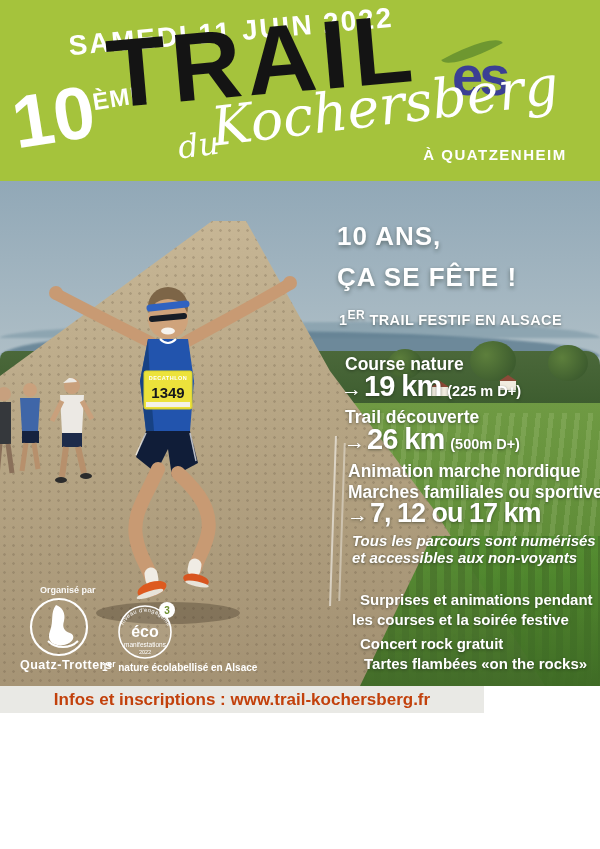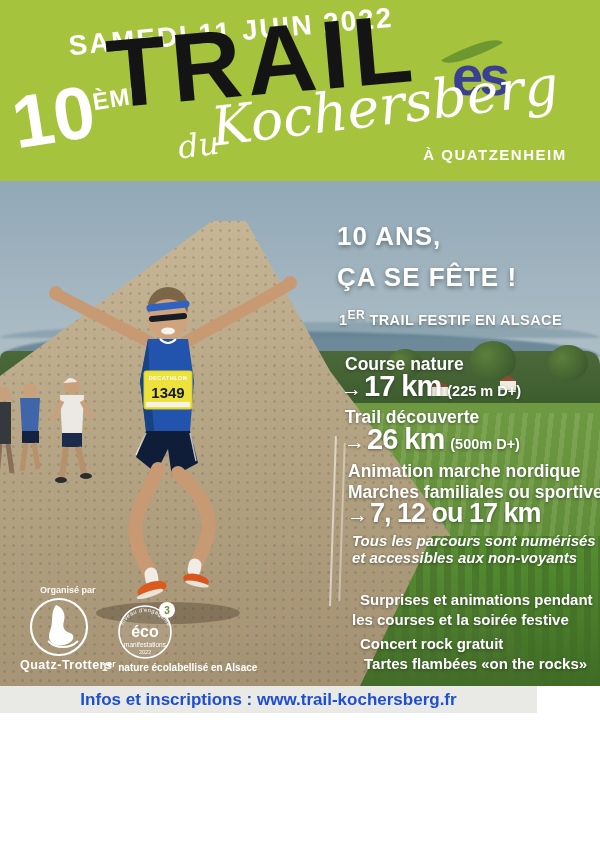--- a/index.html
+++ b/index.html
@@ -62,22 +62,22 @@
   .arrow{font-size:21px;font-weight:normal;margin-right:2px;}
   .dist{font-size:29px;letter-spacing:-1px;}
   .elev{font-size:14.5px;margin-left:6px;}
   .note{font-size:15px;font-style:italic;}
   .extra{font-size:15px;}
   
   .org-label{position:absolute;left:40px;top:404px;color:#fff;font-size:9px;font-weight:bold;opacity:.95;}
   .org-name{position:absolute;left:20px;top:477px;color:#fff;font-size:12.5px;font-weight:bold;letter-spacing:.5px;}
   .eco-caption{position:absolute;left:102px;top:478px;color:#fff;font-size:10px;font-weight:bold;width:200px;}
   
-  .infobar{position:absolute;top:686px;left:0;width:537px;height:27px;background:#e9e9e5;
-        display:flex;align-items:center;justify-content:center;font-size:17px;font-weight:bold;color:#1d4ed8;}
+  .infobar{position:absolute;top:686px;left:0;width:484px;height:27px;background:#e9e9e5;
+        display:flex;align-items:center;justify-content:center;font-size:17px;font-weight:bold;color:#c2410c;}
   
   .sponsors{position:absolute;top:713px;left:0;width:600px;height:136px;background:#fff;}
 </style>
 </head>
 <body>
 
 <div class="poster">
 
   <div class="header">
     <div class="date">SAMEDI 11 JUIN 2022</div>
@@ -189,21 +189,21 @@
       </g>
     </svg>
 
     <div class="ov headline" style="left:337px;top:40px;">10 ANS,</div>
     <div class="ov headline" style="left:337px;top:81px;">ÇA SE FÊTE !</div>
     <div class="ov subheadline" style="left:339px;top:127px;"><span>1</span><sup>ER</sup><span> TRAIL FESTIF EN ALSACE</span></div>
 
     <div class="ov c-label" style="left:345px;top:173px;">Course nature</div>
     <div class="ov dist-line" style="left:341px;top:189px;">
       <span class="arrow">→</span>
-      <span class="dist">17 km</span>
+      <span class="dist">19 km</span>
       <span class="elev">(225 m D+)</span>
     </div>
     <div class="ov c-label" style="left:345px;top:226px;">Trail découverte</div>
     <div class="ov dist-line" style="left:344px;top:242px;">
       <span class="arrow">→</span>
       <span class="dist">26 km</span>
       <span class="elev">(500m D+)</span>
     </div>
 
     <div class="ov c-label" style="left:348px;top:280px;">Animation marche nordique</div>

